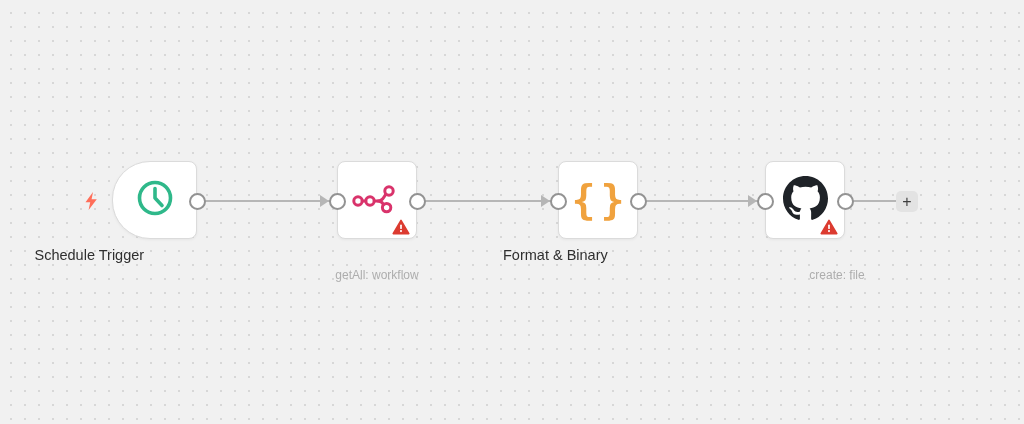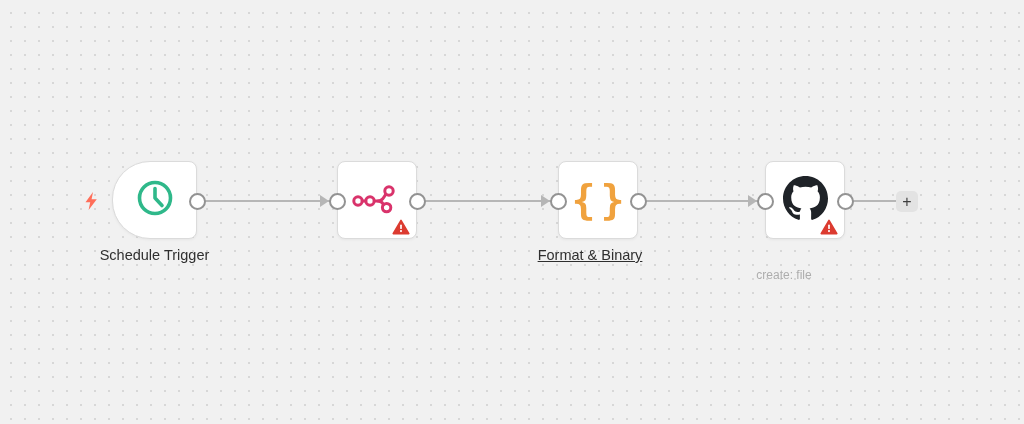--- a/index.html
+++ b/index.html
@@ -87,21 +87,21 @@
     color: #f0a23e;
     padding-left: 5px;
     user-select: none;
   }
 
   
   .node-label {
     position: absolute;
     top: 247px;
     width: 240px;
-    text-align: center;
+    text-align: left;
     font-size: 14.5px;
     font-weight: 500;
     color: #2f2f2f;
     z-index: 4;
   }
   .node-subtitle {
     position: absolute;
     top: 268px;
     width: 240px;
     text-align: center;
@@ -180,41 +180,42 @@
       </svg>
     </span>
     <span class="warning-badge">
       <svg width="18" height="16" viewBox="0 0 18 16">
         <path d="M9 1.4 L16.8 14.6 H1.2 Z" fill="#dc3b30" stroke="#dc3b30" stroke-width="1.6" stroke-linejoin="round"></path>
         <rect x="8.15" y="5.4" width="1.7" height="4.6" rx="0.85" fill="#ffffff"></rect>
         <circle cx="9" cy="12.1" r="1.05" fill="#ffffff"></circle>
       </svg>
     </span>
   </div>
+  <div class="node-subtitle" style="left:257px;">getAll: workflow</div>
 
   <div class="node" style="left:558px;">
     <span class="braces">{}</span>
   </div>
-  <div class="node-label" style="left:470px;text-decoration:underline;">Format &amp; Binary</div>
+  <div class="node-label" style="left:503px;">Format &amp; Binary</div>
 
   <div class="node" style="left:765px;">
     <span>
       <svg width="45" height="45" viewBox="0 0 16 16">
         <path fill-rule="evenodd" clip-rule="evenodd" fill="#1f2328" d="M8 0C3.58 0 0 3.58 0 8c0 3.54 2.29 6.53 5.47 7.59.4.07.55-.17.55-.38 0-.19-.01-.82-.01-1.49-2.01.37-2.53-.49-2.69-.94-.09-.23-.48-.94-.82-1.13-.28-.15-.68-.52-.01-.53.63-.01 1.08.58 1.23.82.72 1.21 1.87.87 2.33.66.07-.52.28-.87.51-1.07-1.78-.2-3.64-.89-3.64-3.95 0-.87.31-1.59.82-2.15-.08-.2-.36-1.02.08-2.12 0 0 .67-.21 2.2.82.64-.18 1.32-.27 2-.27s1.36.09 2 .27c1.53-1.04 2.2-.82 2.2-.82.44 1.1.16 1.92.08 2.12.51.56.82 1.27.82 2.15 0 3.07-1.87 3.75-3.65 3.95.29.25.54.73.54 1.48 0 1.07-.01 1.93-.01 2.2 0 .21.15.46.55.38A8.01 8.01 0 0 0 16 8c0-4.42-3.58-8-8-8z"></path>
       </svg>
     </span>
     <span class="warning-badge">
       <svg width="18" height="16" viewBox="0 0 18 16">
         <path d="M9 1.4 L16.8 14.6 H1.2 Z" fill="#dc3b30" stroke="#dc3b30" stroke-width="1.6" stroke-linejoin="round"></path>
         <rect x="8.15" y="5.4" width="1.7" height="4.6" rx="0.85" fill="#ffffff"></rect>
         <circle cx="9" cy="12.1" r="1.05" fill="#ffffff"></circle>
       </svg>
     </span>
   </div>
-  <div class="node-subtitle" style="left:664px;">create: file</div>
+  <div class="node-subtitle" style="left:717px;">create: file</div>
 
   <div class="port" style="left:188.5px;"></div>
   <div class="port" style="left:328.5px;"></div>
   <div class="port" style="left:408.5px;"></div>
   <div class="port" style="left:549.5px;"></div>
   <div class="port" style="left:629.5px;"></div>
   <div class="port" style="left:756.5px;"></div>
   <div class="port" style="left:836.5px;"></div>
 
   <div class="add-button">+</div>

